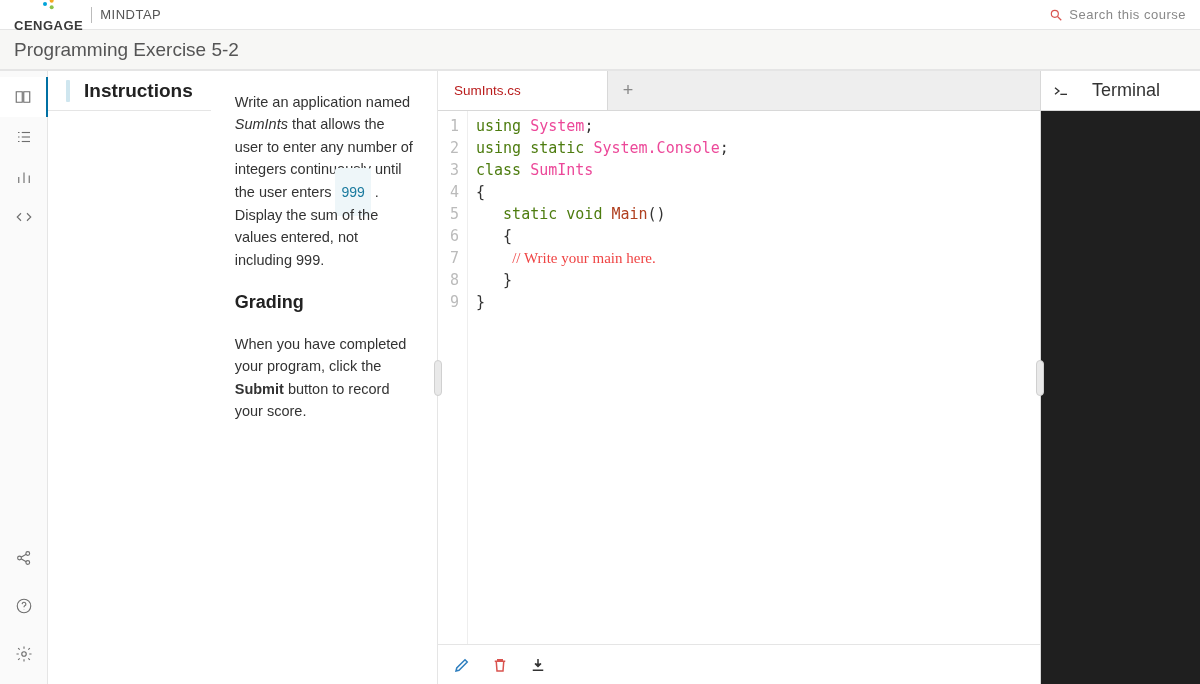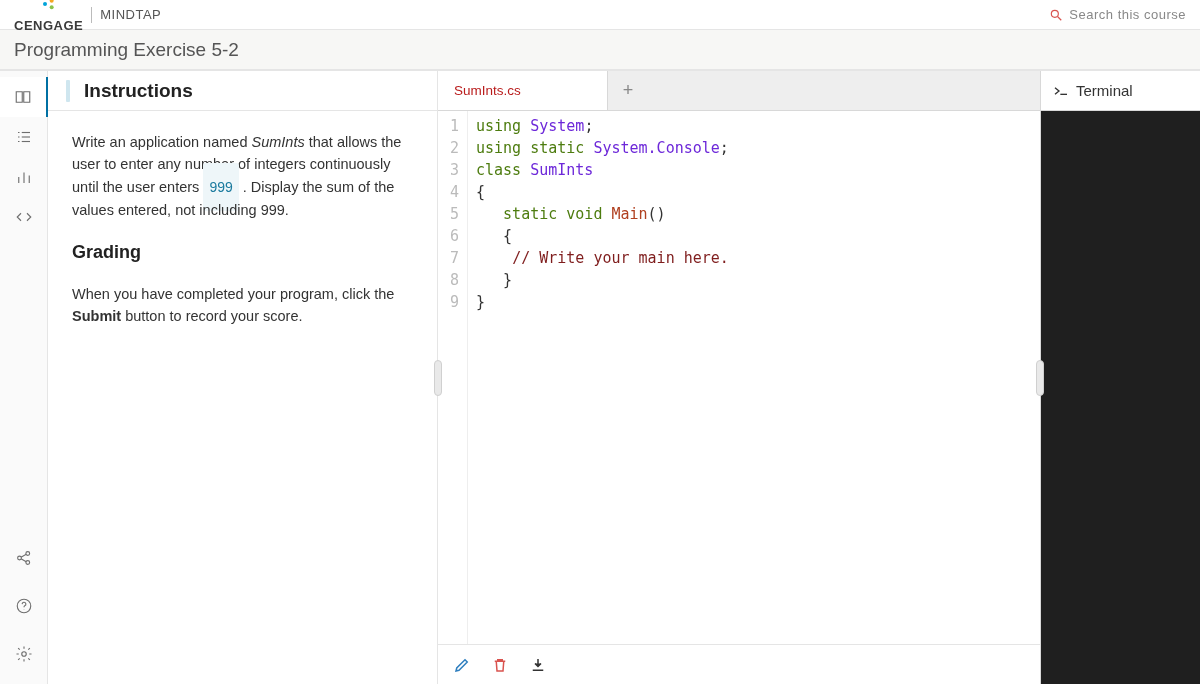--- a/index.html
+++ b/index.html
@@ -25,21 +25,21 @@
 
   
   .rail { width: 48px; background: #fafafa; border-right: 1px solid #e5e5e5; display: flex; flex-direction: column; align-items: center; padding-top: 6px; }
   .rail .rail-top { flex: 1; display: flex; flex-direction: column; align-items: center; gap: 0; }
   .rail .rail-bottom { display: flex; flex-direction: column; align-items: center; gap: 8px; padding-bottom: 10px; }
   .rail-btn { width: 48px; height: 40px; display: flex; align-items: center; justify-content: center; cursor: pointer; color: #6e6e6e; }
   .rail-btn.active { background: #fff; border-right: 2px solid #0070a3; }
   .rail-btn svg { width: 18px; height: 18px; stroke: currentColor; fill: none; stroke-width: 1.5; }
 
   
-  .instructions { width: 390px; border-right: 1px solid #e5e5e5; display: flex; flex-direction: column; position: relative; }
+  .instructions { width: 390px; border-right: 1px solid #e5e5e5; display: flex; flex-direction: row; position: relative; }
   .instructions .panel-header { height: 40px; display: flex; align-items: center; padding: 0 18px; border-bottom: 1px solid #e5e5e5; }
   .instructions .panel-header .accent { width: 4px; height: 22px; background: #cfe6ef; margin-right: 14px; border-radius: 1px; }
   .instructions .panel-header h2 { font-size: 19px; font-weight: 700; color: #222; }
   .instructions .panel-body { padding: 20px 24px; font-size: 14.5px; line-height: 1.55; color: #333; overflow: auto; }
   .instructions .panel-body p { margin-bottom: 18px; }
   .instructions .panel-body em.app { font-style: italic; }
   .instructions .panel-body code.sentinel { background: #eef6f9; color: #1a7a9e; padding: 16px 6px; border-radius: 3px; font-family: inherit; font-size: 14px; }
   .instructions h3 { font-size: 18px; font-weight: 700; margin: 8px 0 16px; color: #222; }
   .instructions strong { font-weight: 700; }
 
@@ -50,34 +50,34 @@
   .editor-col { flex: 1; display: flex; flex-direction: column; min-width: 0; }
   .editor-tabs { height: 40px; display: flex; align-items: stretch; background: #eeeeee; border-bottom: 1px solid #d8d8d8; }
   .editor-tab { background: #fff; border-right: 1px solid #d8d8d8; display: flex; align-items: center; padding: 0 28px 0 16px; font-size: 13.5px; color: #b91c1c; cursor: pointer; min-width: 170px; }
   .editor-tab-add { width: 40px; display: flex; align-items: center; justify-content: center; color: #888; background:#eeeeee; cursor: pointer; font-size: 18px; }
 
   .code-area { flex: 1; display: flex; font-family: "Menlo", "Consolas", monospace; font-size: 15px; line-height: 22px; overflow: auto; background: #fff; }
   .gutter { width: 30px; text-align: right; color: #bbb; padding: 4px 8px 0 0; user-select: none; border-right: 1px solid #eee; }
   .gutter div { height: 22px; }
   .code { padding: 4px 0 0 8px; white-space: pre; color: #333; }
   .code .kw { color: #4d7c0f; }
-  .code .type { color: #6d28d9; }
+  .code .type { color: #ec4899; }
   .code .fn { color: #b04020; }
-  .code .cm { color: #7f1d1d; }
+  .code .cm { color: #ef4444; font-family: Liberation Serif, serif; }
   .code .pn { color: #333; }
 
   .editor-toolbar { height: 40px; border-top: 1px solid #e5e5e5; display: flex; align-items: center; gap: 18px; padding: 0 14px; }
   .editor-toolbar .tbtn { width: 20px; height: 20px; cursor: pointer; display: flex; align-items: center; justify-content: center; }
   .tbtn.edit svg { stroke: #2f7fbf; }
   .tbtn.trash svg { stroke: #d9534f; fill: none; }
   .tbtn.download svg { stroke: #333; fill: #333; }
 
   
   .terminal-col { width: 160px; display: flex; flex-direction: column; border-left: 1px solid #d8d8d8; position: relative; }
-  .terminal-header { height: 40px; background: #fff; border-bottom: 1px solid #d8d8d8; display: flex; align-items: center; gap: 7px; padding: 0 12px; font-size: 15px; color: #333; }
+  .terminal-header { height: 40px; background: #fff; border-bottom: 1px solid #d8d8d8; display: flex; align-items: center; gap: 23px; padding: 0 12px; font-size: 18px; color: #333; }
   .terminal-header svg { width: 16px; height: 12px; }
   .terminal-body { flex: 1; background: #1f1f1f; }
   .terminal-resize { position: absolute; left: -5px; top: 50%; transform: translateY(-50%); width: 8px; height: 36px; background: #e9e9e9; border: 1px solid #d0d0d0; border-radius: 4px; cursor: col-resize; }
 </style>
 </head>
 <body>
 
 <div class="brandbar">
   <div class="logo">
     <svg viewBox="0 0 24 24">

